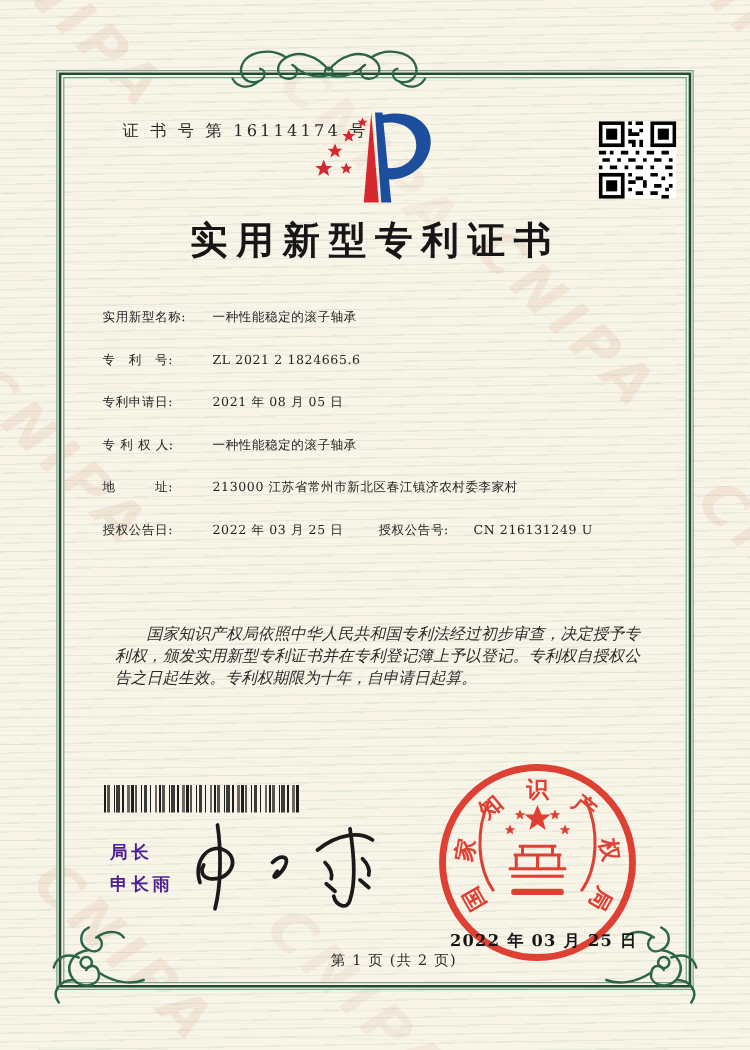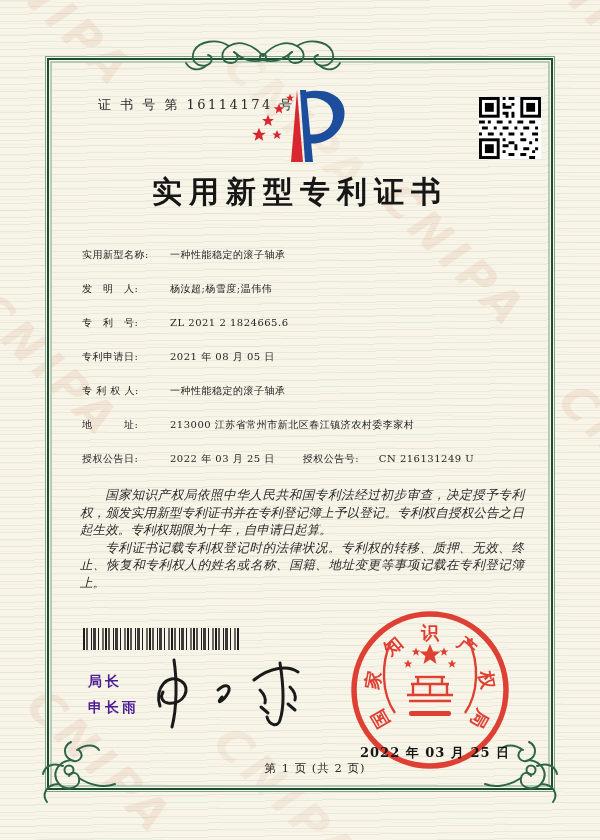--- a/index.html
+++ b/index.html
@@ -42,21 +42,21 @@
   .row{display:flex;margin-bottom:20px;line-height:14px;}
   .lab{display:inline-block;width:88px;flex:0 0 88px;letter-spacing:0.5px;}
   .val{letter-spacing:0.5px;}
   .grant-row{display:flex;}
   .pair2{margin-left:28px;display:flex;}
   .pair2 .lab{width:76px;flex:0 0 76px;}
 
   .paras{position:absolute;left:80px;top:486px;width:444px;z-index:4;
          font-size:12.6px;line-height:17.5px;color:#2b2b2b;font-style:italic;
          text-align:justify;}
-  .paras p{margin:0;text-indent:2em;}
+  .paras p{margin:12px;text-indent:2em;}
 
   .barcode{position:absolute;left:83px;top:628px;width:157px;height:22px;z-index:4;
     background:repeating-linear-gradient(90deg,
       #1c1c1c 0 2px,#f7f3e8 2px 3px,
       #55514b 3px 5px,#f7f3e8 5px 8px,
       #1c1c1c 8px 9px,#f7f3e8 9px 10px,
       #3a3a38 10px 13px,#f7f3e8 13px 15px,
       #1c1c1c 15px 16px,#f7f3e8 16px 19px,
       #6b675f 19px 21px,#f7f3e8 21px 22px);}
 
@@ -181,24 +181,20 @@
   </svg>
 
   <h1 class="title">实用新型专利证书</h1>
 
   <div class="fields">
     <div class="row">
       <span class="lab">实用新型名称:</span>
       <span class="val">一种性能稳定的滚子轴承</span>
     </div>
     <div class="row">
-      <span class="lab">发　明　人:</span>
-      <span class="val">杨汝超;杨雪度;温伟伟</span>
-    </div>
-    <div class="row">
       <span class="lab">专　利　号:</span>
       <span class="val">ZL 2021 2 1824665.6</span>
     </div>
     <div class="row">
       <span class="lab">专利申请日:</span>
       <span class="val">2021 年 08 月 05 日</span>
     </div>
     <div class="row">
       <span class="lab">专 利 权 人:</span>
       <span class="val">一种性能稳定的滚子轴承</span>
@@ -212,21 +208,20 @@
       <span class="val">2022 年 03 月 25 日</span>
       <span class="pair2">
         <span class="lab">授权公告号:</span>
         <span class="val">CN 216131249 U</span>
       </span>
     </div>
   </div>
 
   <div class="paras">
     <p>国家知识产权局依照中华人民共和国专利法经过初步审查，决定授予专利权，颁发实用新型专利证书并在专利登记簿上予以登记。专利权自授权公告之日起生效。专利权期限为十年，自申请日起算。</p>
-    <p>专利证书记载专利权登记时的法律状况。专利权的转移、质押、无效、终止、恢复和专利权人的姓名或名称、国籍、地址变更等事项记载在专利登记簿上。</p>
   </div>
 
   <div class="barcode"></div>
 
   <div class="director">
     <div>局长</div>
     <div>申长雨</div>
   </div>
 
   <svg class="signature" width="190" height="85" viewBox="0 0 190 85">

